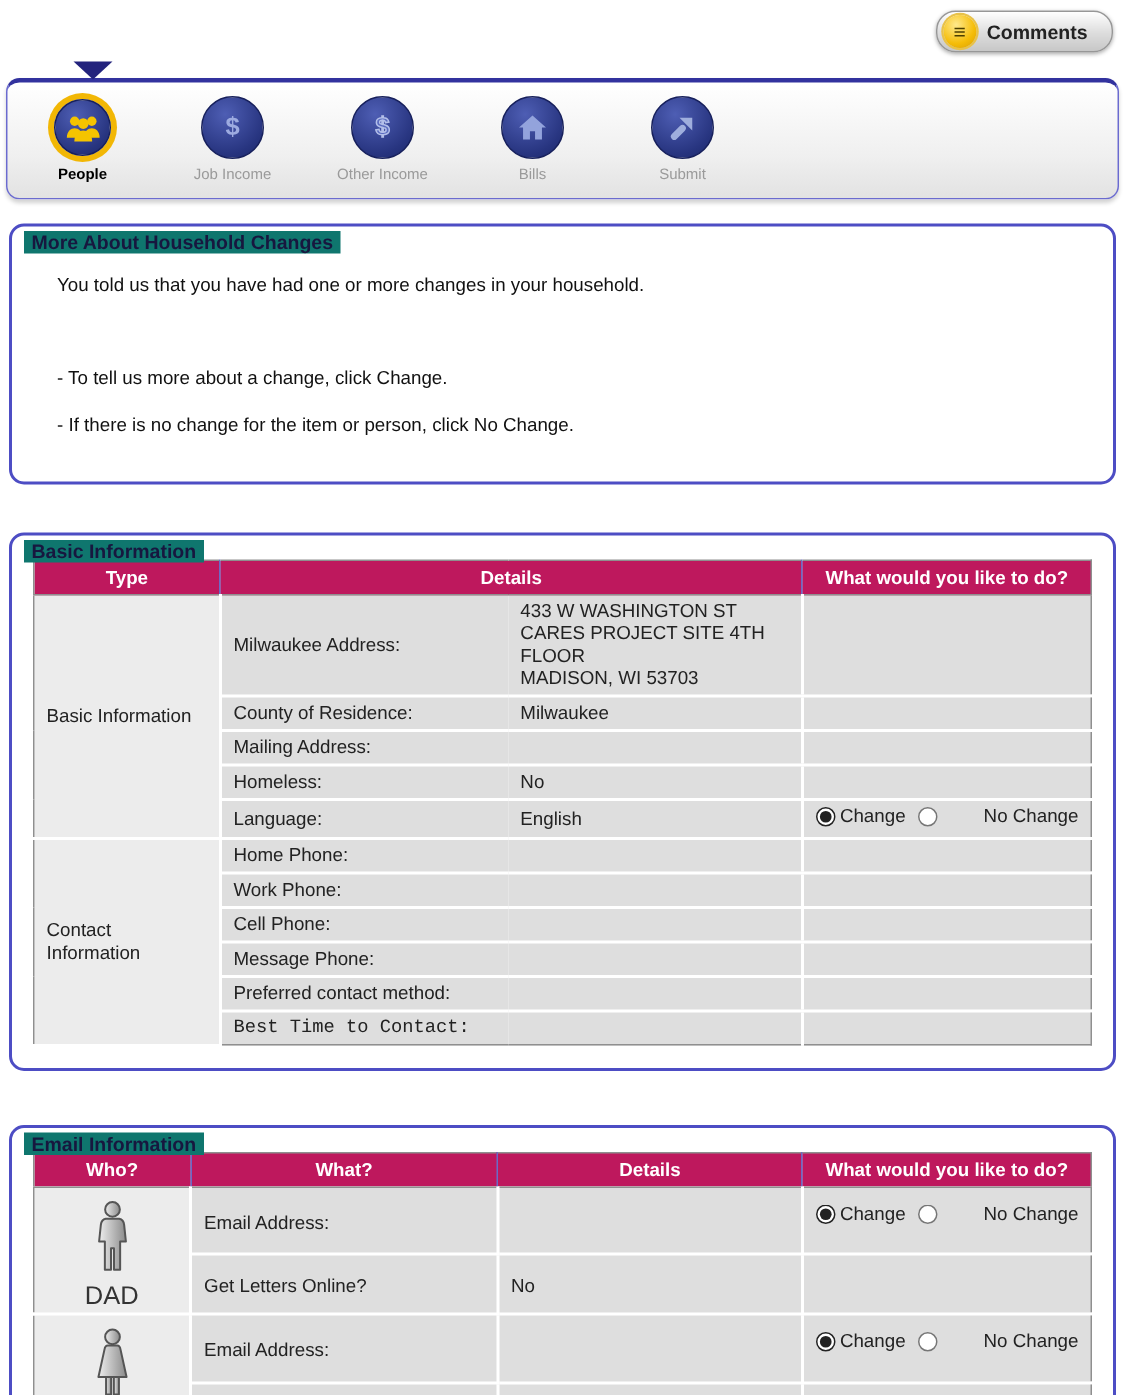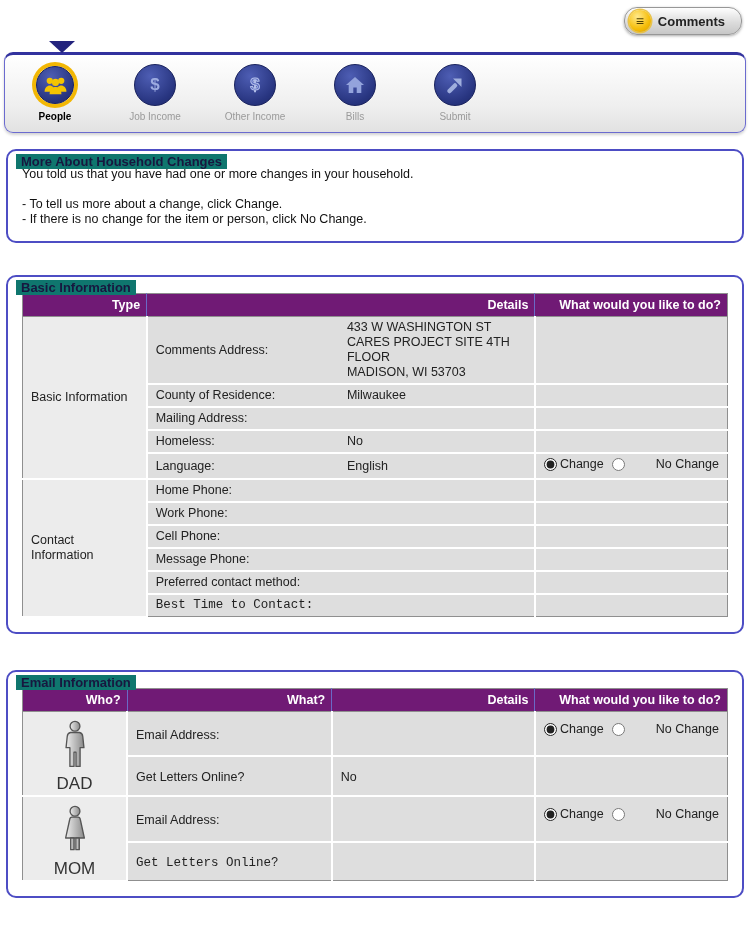--- a/index.html
+++ b/index.html
@@ -55,28 +55,28 @@
   .panel {
     position:relative; margin:16px 6px 0; background:#fff;
     border:2px solid #4d4dc4; border-radius:10px; padding:16px 14px 14px;
   }
   .panel-legend {
     position:absolute; top:-9px; left:8px; background:#0f766e; padding:0 5px;
     font-weight:bold; font-size:13px; color:#17173f;margin-top:12px;
   }
   .panel.mt-lg { margin-top:32px; }
   .panel.mt-xl { margin-top:36px; }
-  .intro-line { margin:0; line-height:15px; color:#111; }
+  .intro-line { margin:16px; line-height:15px; color:#111; }
   .intro-gap { height:15px; }
 
   
   table.datatable { width:100%; border-collapse:collapse; border:1px solid #8f8f8f; }
   .datatable th {
-    background:#701a75; color:#fff; font-weight:bold; font-size:12.5px;
-    text-align:right; padding:4px 6px; border-right:1px solid #6a6ac6;
+    background:#be185d; color:#fff; font-weight:bold; font-size:12.5px;
+    text-align:center; padding:4px 6px; border-right:1px solid #6a6ac6;
     border-bottom:1px solid #8f8f8f;
   }
   .datatable th:last-child { border-right:none; }
   .datatable td {
     background:#dedede; padding:3px 8px; font-size:12.5px; color:#222;
     border-bottom:2px solid #fff; line-height:15px; vertical-align:middle;
   }
   .datatable tr:last-child td { border-bottom:none;font-family:Liberation Mono, monospace; }
   td.typecol, td.whocol { background:#ececec; border-right:2px solid #fff; }
   td.val { white-space:pre-line; }
@@ -172,21 +172,21 @@
         <col style="width:155px">
       </colgroup>
     <tbody>
         <tr>
       <th>Type</th>
       <th colspan="2">Details</th>
       <th>What would you like to do?</th>
     </tr>
     <tr>
       <td class="typecol" rowspan="5">Basic Information</td>
-      <td>Comments Address:</td>
+      <td>Milwaukee Address:</td>
       <td class="val">433 W WASHINGTON ST
 CARES PROJECT SITE 4TH FLOOR
 MADISON, WI 53703</td>
       <td class="actioncol"></td>
     </tr>
     <tr>
       <td>County of Residence:</td>
       <td class="val">Milwaukee</td>
       <td class="actioncol"></td>
     </tr>

